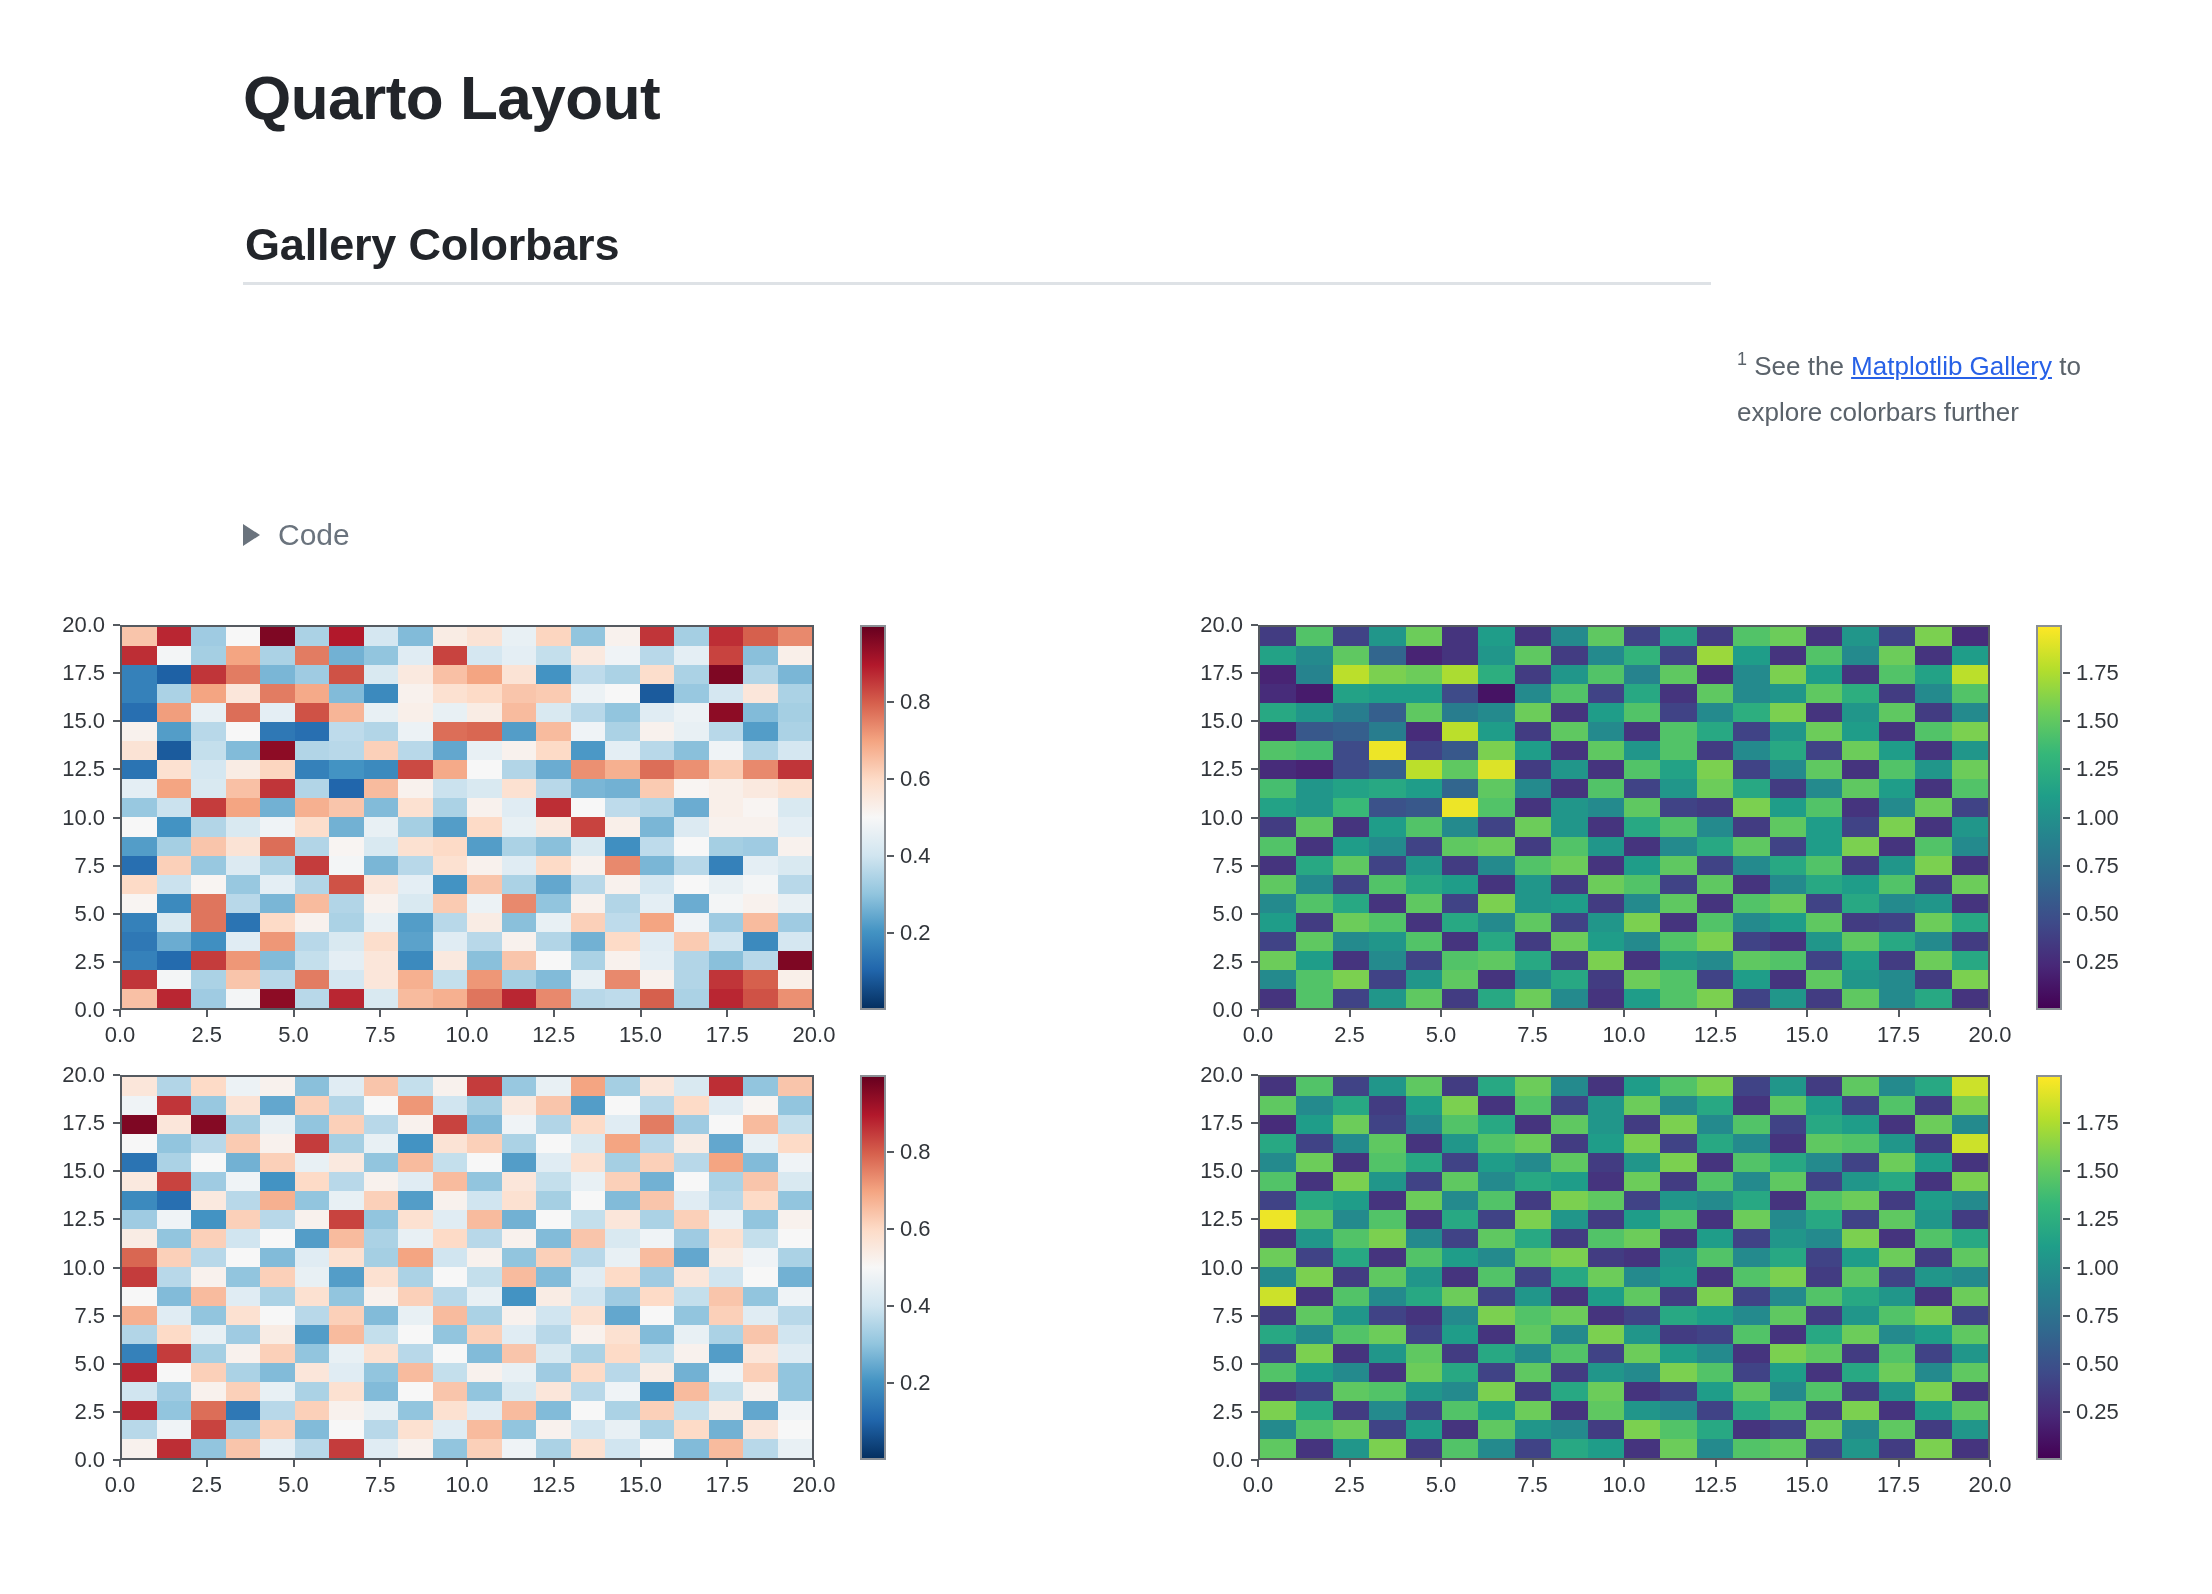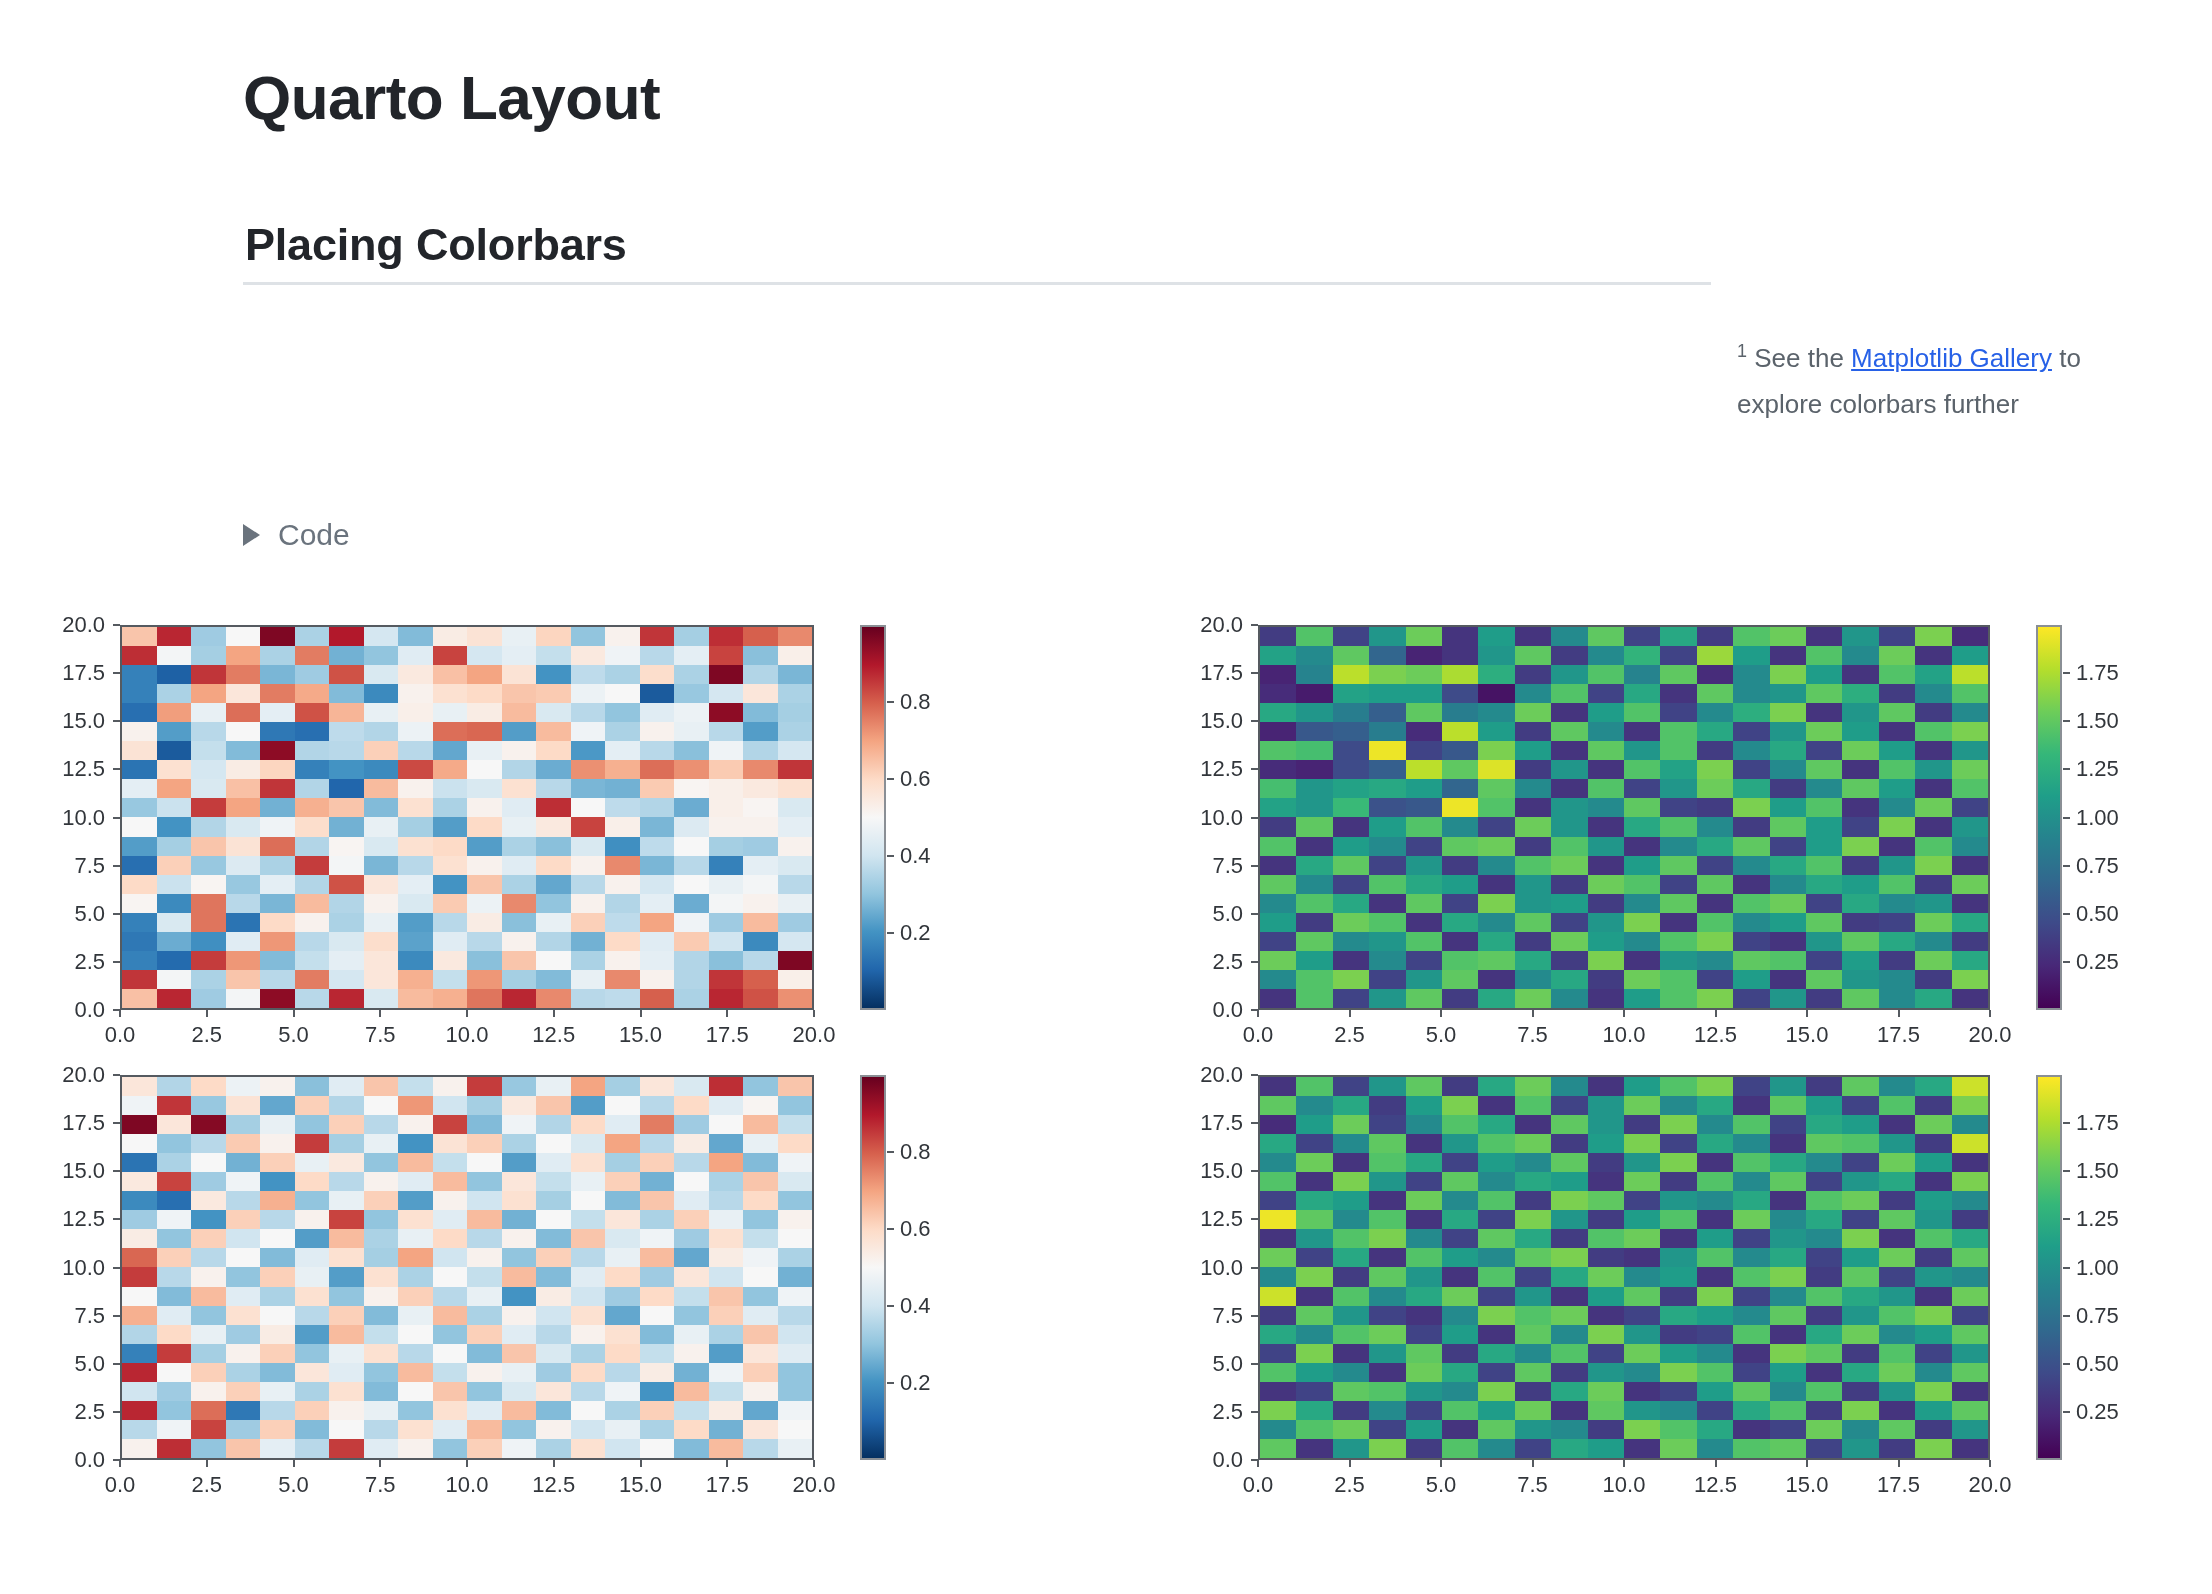--- a/index.html
+++ b/index.html
@@ -60,21 +60,21 @@
   }
   .fnref {
     color: #2761e7;
     font-size: 21px;
     vertical-align: super;
     text-decoration: none;
   }
   .margin-note {
     position: absolute;
     left: 1737px;
-    top: 328px;
+    top: 336px;
     width: 420px;
     font-size: 26px;
     line-height: 46px;
     color: #5b636b;
   }
   .margin-note sup {
     font-size: 18px;
   }
   .margin-note a {
     color: #2761e7;
@@ -162,21 +162,21 @@
     background: #555a60;
   }
 </style>
 </head>
 <body>
 
 <div class="page">
 
   <h1 class="doc-title">Quarto Layout</h1>
 
-  <h2 class="section-title">Placing Colorbars</h2>
+  <h2 class="section-title">Gallery Colorbars</h2>
   <div class="rule"></div>
 
 
   <div class="margin-note"><sup>1</sup><span> See the </span><a href="#">Matplotlib Gallery</a><span> to explore colorbars further</span></div>
 
   <div class="code-fold">
     <span class="tri"></span>
     <span>Code</span>
   </div>
 

